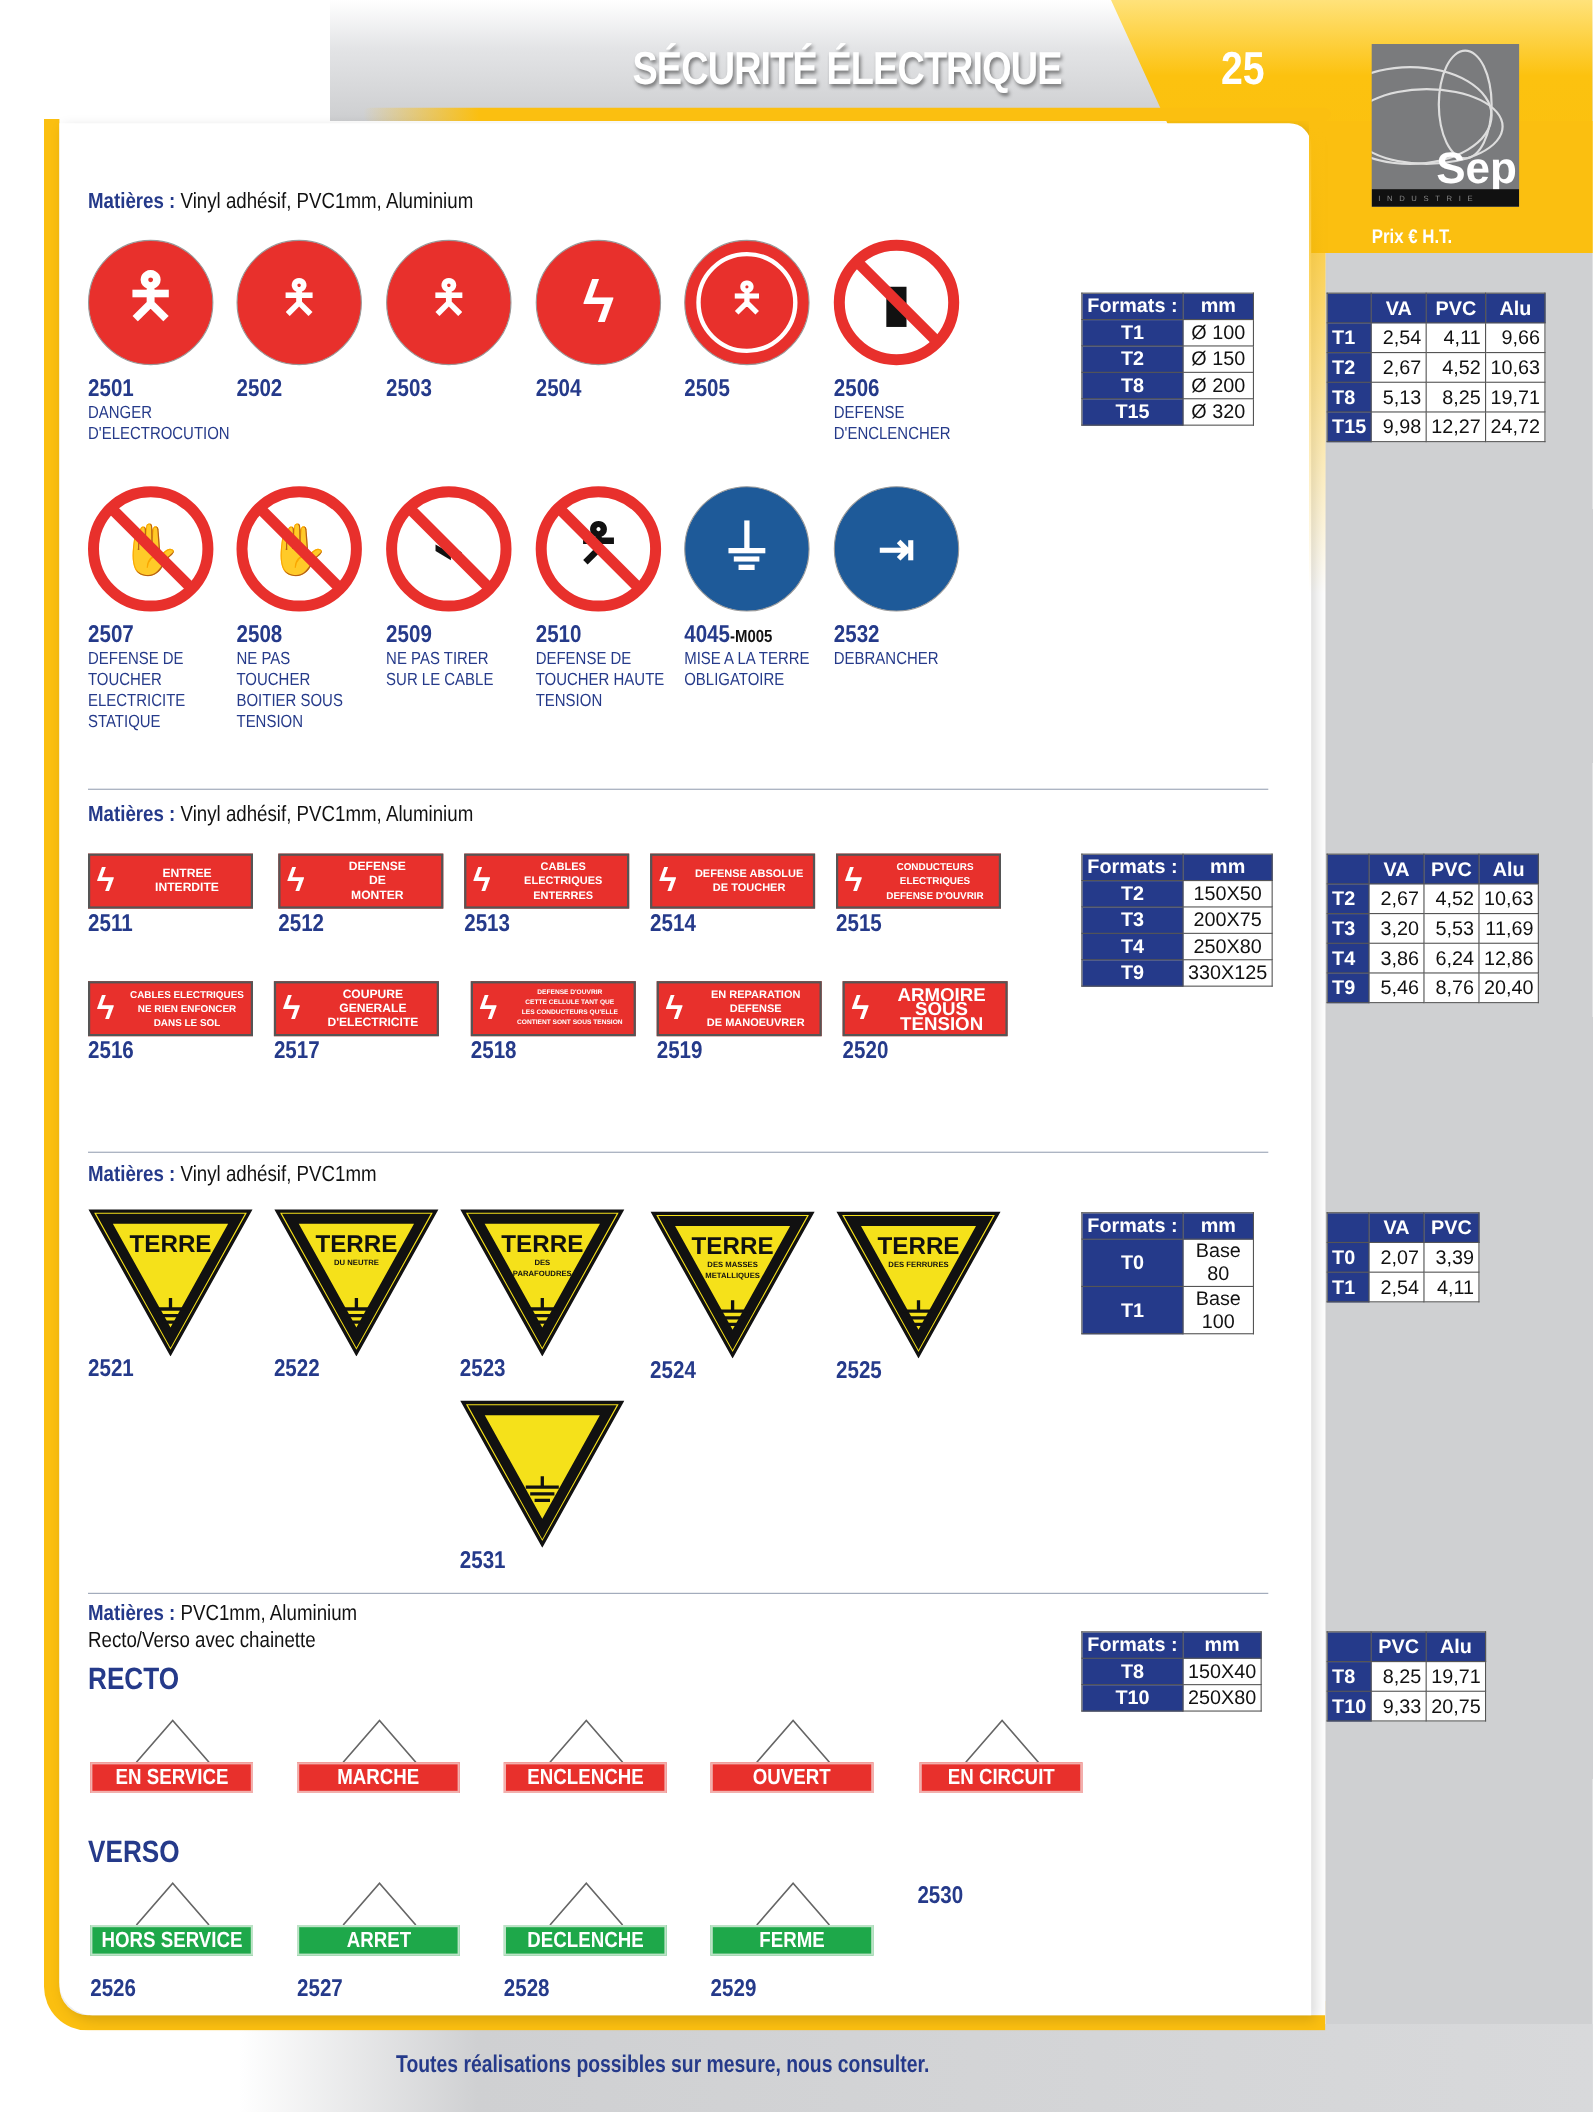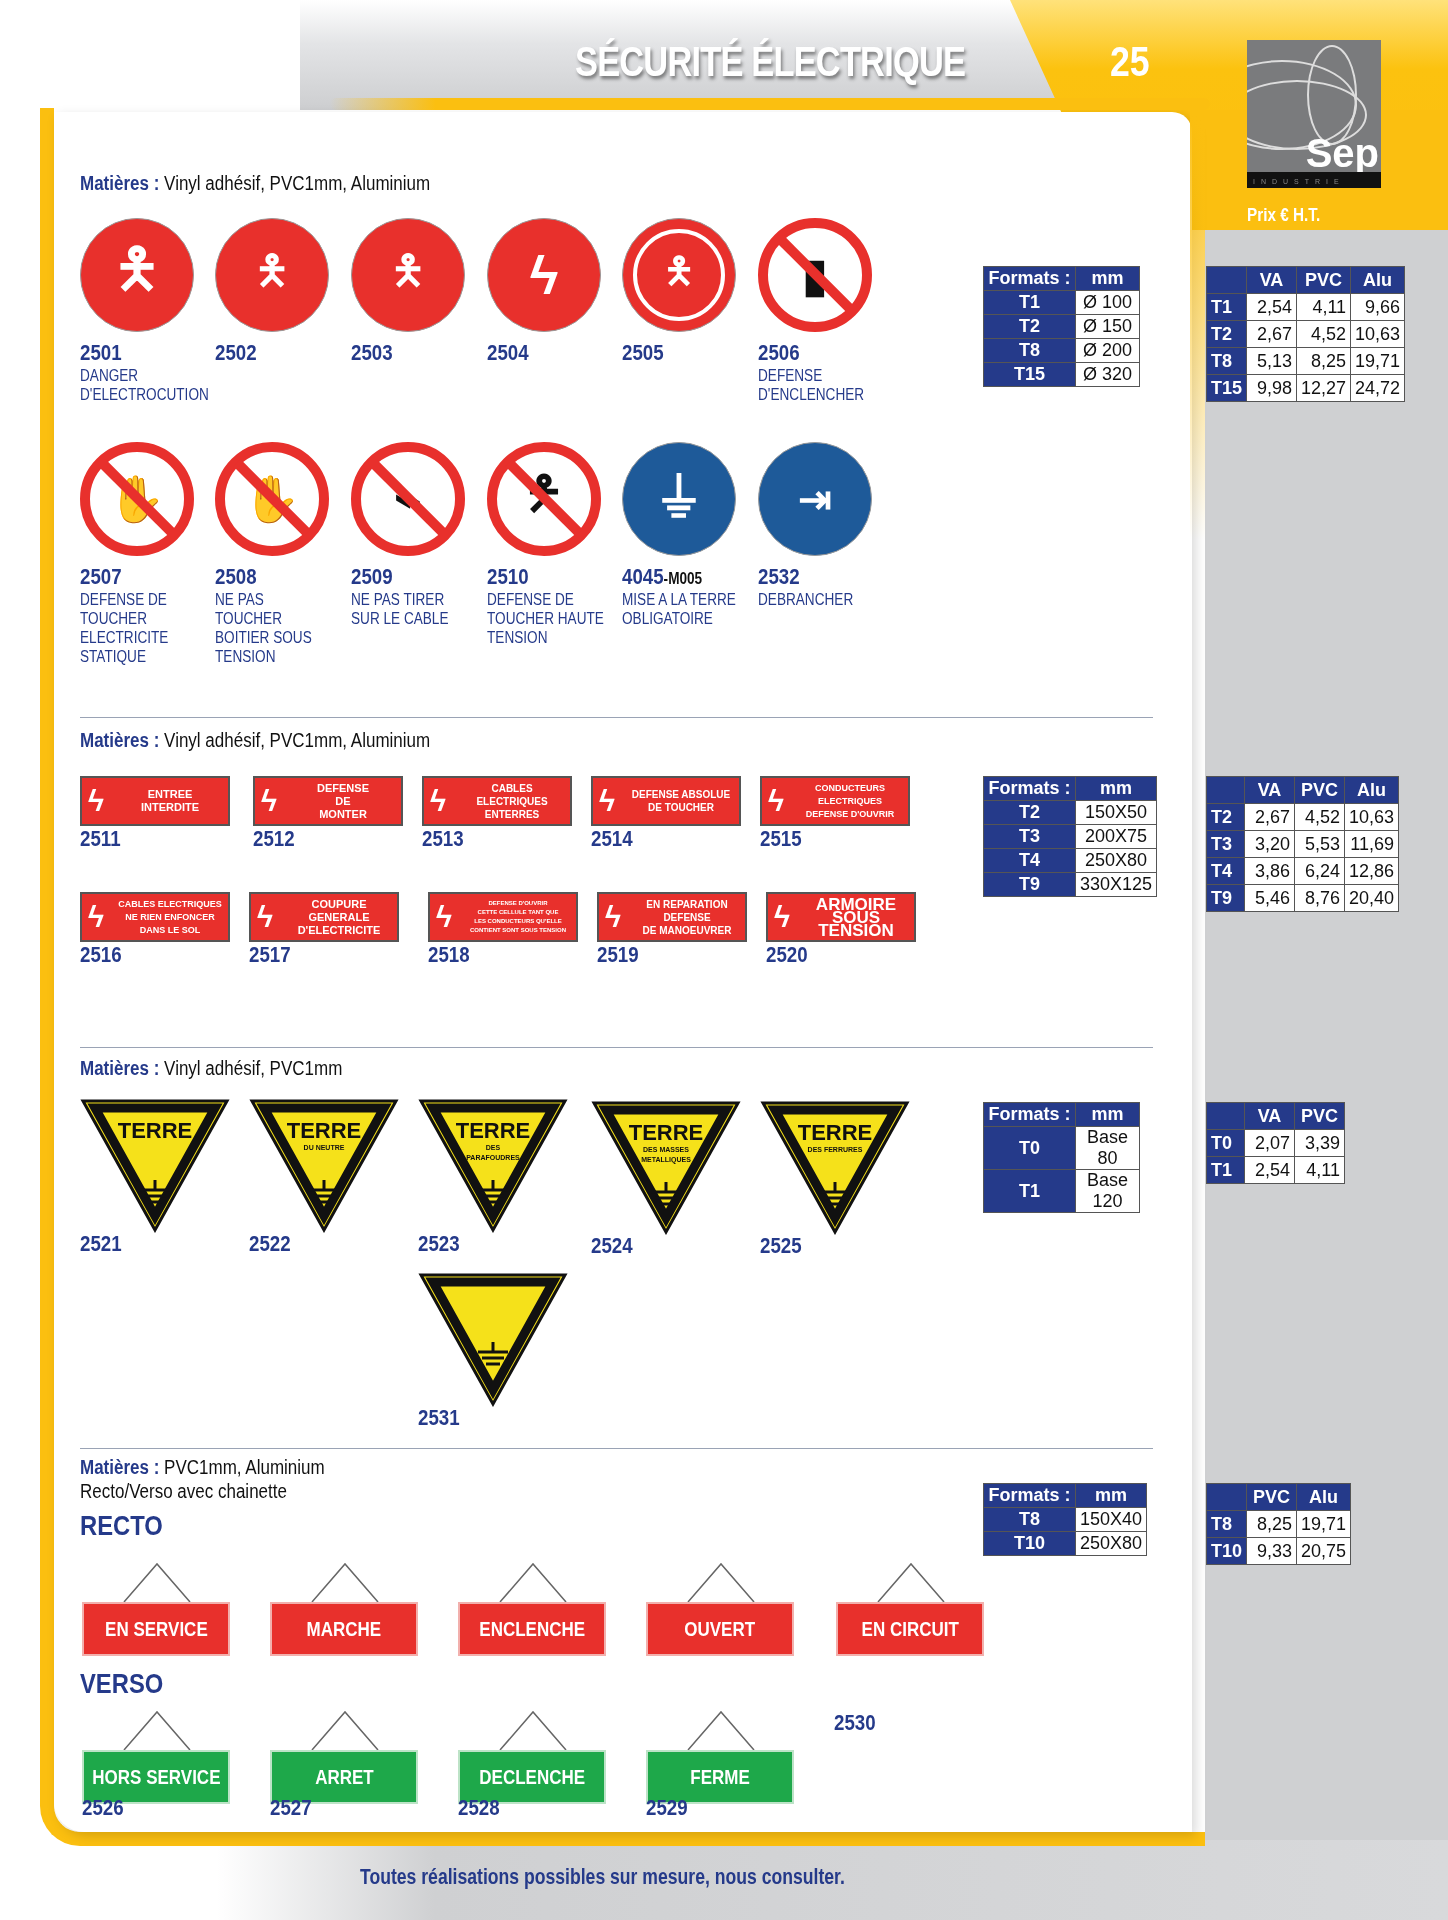--- a/index.html
+++ b/index.html
@@ -44,21 +44,21 @@
 
   .rect-sign { width: 150px; height: 50px; background: #e8302c; border: 2px solid #555; display: flex; align-items: center; padding: 0 6px; }
   .rect-sign .bolt { color: #fff; font-size: 30px; font-weight: bold; width: 30px; }
   .rect-sign .txt { flex: 1; color: #fff; font-size: 11px; font-weight: bold; text-align: center; line-height: 13px; white-space: pre-line; }
 
   .tri { width: 150px; height: 135px; position: relative; }
   .tri svg { width: 100%; height: 100%; }
 
   .hang { width: 150px; position: relative; height: 85px; }
   .hang .chain { position: absolute; left: 40px; top: 0; width: 70px; height: 40px; }
-  .hang .plate { position: absolute; left: 0; top: 40px; width: 148px; height: 54px; display: flex; align-items: center; justify-content: center; color: #fff; font-weight: bold; font-size: 20px; border: 2px solid #f2b0ad; transform: none; }
+  .hang .plate { position: absolute; left: 0; top: 40px; width: 148px; height: 28px; display: flex; align-items: center; justify-content: center; color: #fff; font-weight: bold; font-size: 20px; border: 2px solid #f2b0ad; transform: none; }
   .hang .plate span { display: inline-block; transform: scaleX(0.85); white-space: nowrap; }
   .plate.red { background: #e8302c; }
   .plate.green { background: #1ea84a; border-color: #bde3c7 !important; }
 
   table.fmt, table.price { position: absolute; border-collapse: collapse; font-size: 18px; }
   table.fmt th, table.fmt td, table.price th, table.price td { border: 1px solid #555; height: 24px; padding: 0 4px; }
   table.fmt th { background: #253a8a; color: #fff; font-weight: bold; }
   table.fmt td.k { background: #253a8a; color: #fff; font-weight: bold; text-align: center; width: 92px; }
   table.fmt td.v { background: #fff; color: #111; text-align: center; width: 64px; }
   table.price th { background: #253a8a; color: #fff; font-weight: bold; text-align: center; min-width: 50px; }
@@ -511,21 +511,21 @@
       <tr>
         <th>Formats :</th>
         <th>mm</th>
       </tr>
   <tr>
         <td class="k">T0</td>
         <td class="v">Base 80</td>
       </tr>
   <tr>
         <td class="k">T1</td>
-        <td class="v">Base 120</td>
+        <td class="v">Base 100</td>
       </tr>
 </tbody>
   </table>
 <table class="price" style="left:1206px;top:1102px;">
   <tbody>
       <tr>
         <th class="blank"></th>
         <th>VA</th>
         <th>PVC</th>
       </tr>

